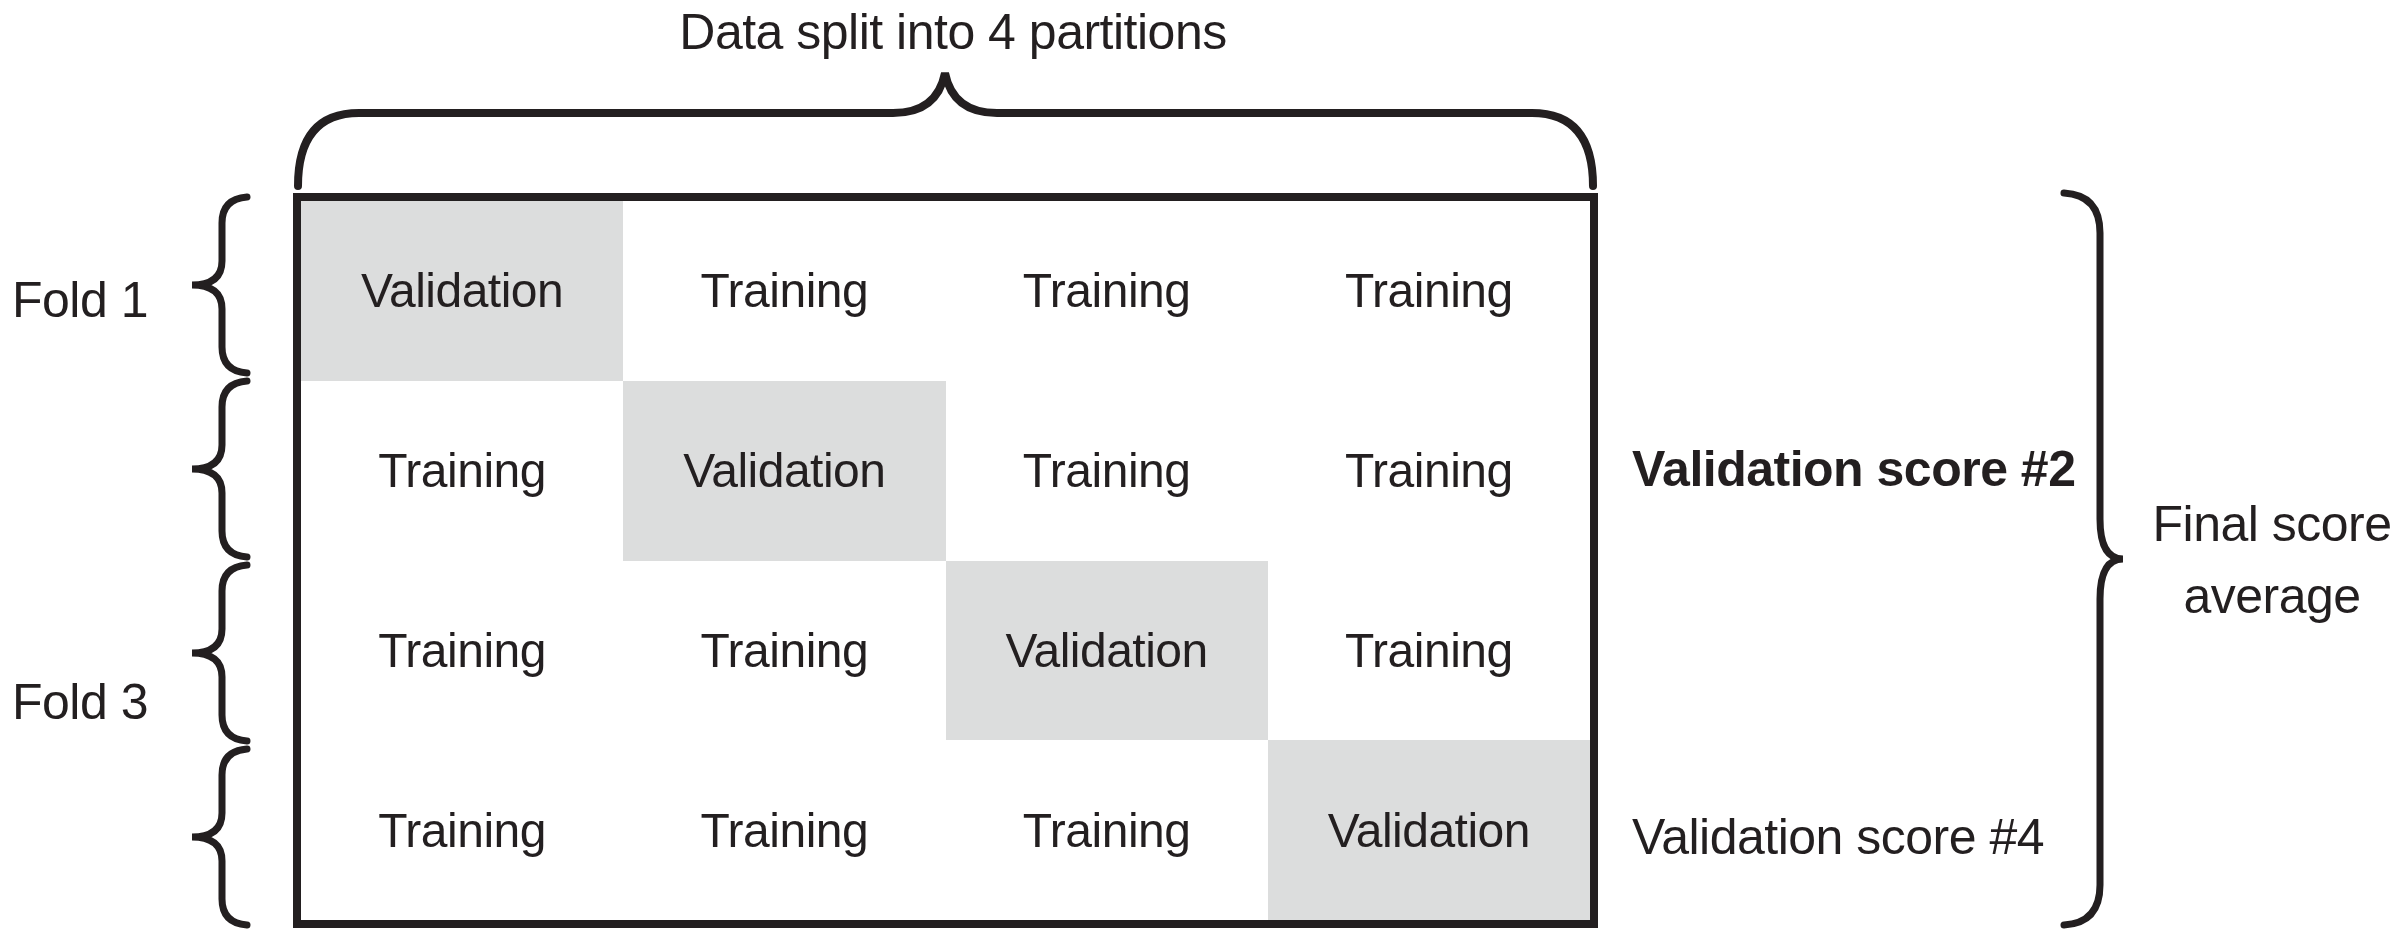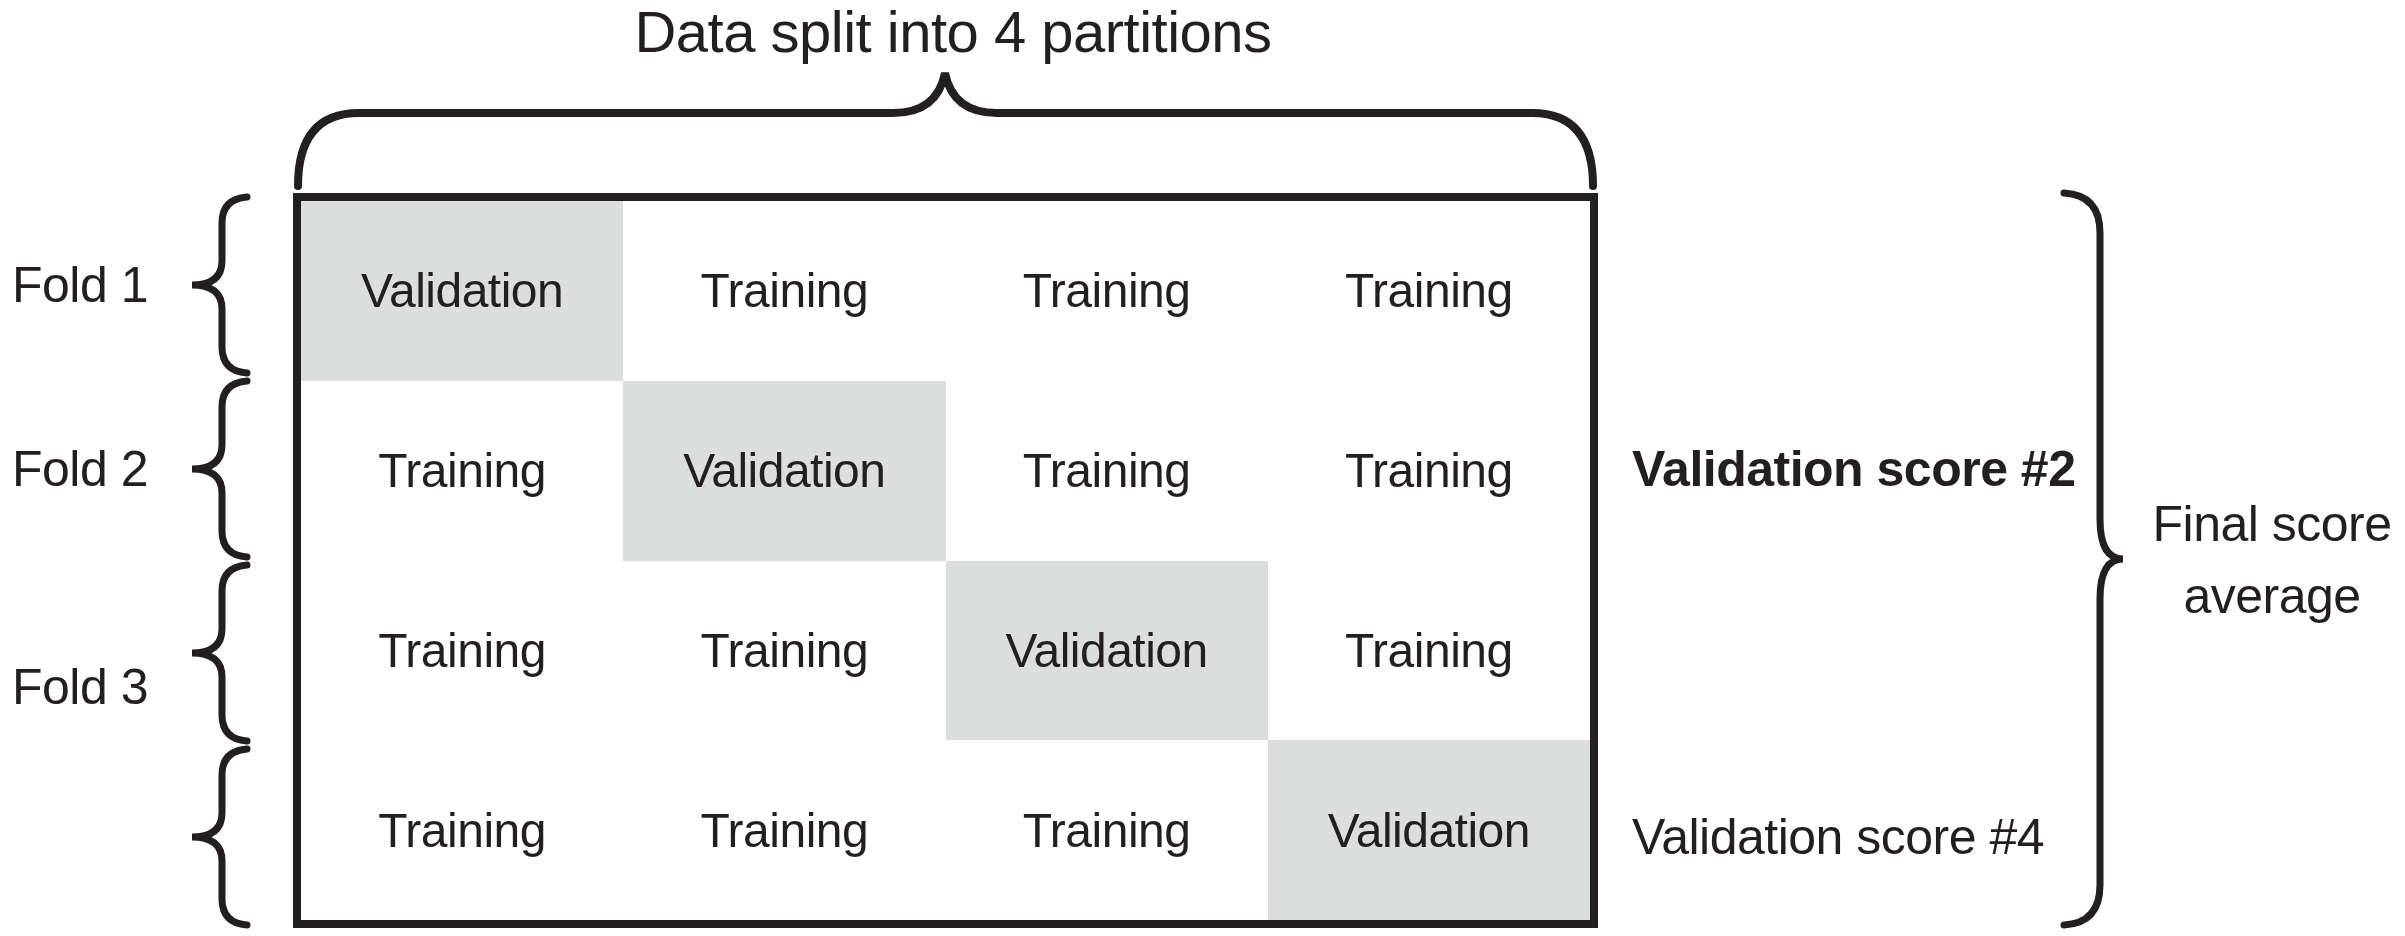--- a/index.html
+++ b/index.html
@@ -17,21 +17,21 @@
     font-family: "Liberation Sans", sans-serif;
     color: var(--ink);
     overflow: hidden;
   }
   .title {
     position: absolute;
     left: 553px; top: 0px;
     width: 800px; height: 64px;
     line-height: 64px;
     text-align: center;
-    font-size: 58px;
+    font-size: 50px;
     letter-spacing: -0.5px;
   }
   .brace { position: absolute; color: var(--ink); }
   .brace svg { display: block; width: 100%; height: 100%; }
   .top-brace { left: 293px; top: 66px; width: 1305px; height: 124px; }
 
   .grid {
     position: absolute;
     left: 293px; top: 193px;
     width: 1305px; height: 735px;
@@ -51,20 +51,21 @@
   }
   .cell.validation { background: var(--validation-fill); }
 
   .fold-label {
     position: absolute;
     left: 0px; width: 160px; height: 70px;
     line-height: 70px;
     text-align: center;
     font-size: 50px;
     letter-spacing: -0.5px;
+    margin-top: 15px;
   }
   .fold-label.f1 { top: 250px; }
   .fold-label.f2 { top: 434px; }
   .fold-label.f3 { top: 652px; }
   .fold-label.f4 { top: 802px; }
 
   .fold-brace { left: 185px; width: 68px; height: 184px; }
   .fold-brace.b1 { top: 193px; }
   .fold-brace.b2 { top: 377px; }
   .fold-brace.b3 { top: 561px; }
@@ -103,21 +104,20 @@
 
   <div class="title">Data split into 4 partitions</div>
 
   <div class="brace top-brace">
     <svg viewBox="0 0 1305 124" preserveAspectRatio="none">
       <path d="M 5 120 Q 5 47, 66 47 L 600 47 Q 644 47, 652 7 Q 660 47, 704 47 L 1239 47 Q 1300 47, 1300 120" fill="none" stroke="currentColor" stroke-width="8" stroke-linecap="round"></path>
     </svg>
   </div>
 
   <div class="fold-label f1">Fold 1</div>
-  <div class="fold-label f2">Fold 2</div>
   <div class="fold-label f3">Fold 3</div>
 
   <div class="brace fold-brace b1">
     <svg viewBox="0 0 68 184" preserveAspectRatio="none">
       <path d="M 62 4 Q 37 6, 37 30 L 37 68 Q 37 92, 7 92 Q 37 92, 37 116 L 37 154 Q 37 178, 62 180" fill="none" stroke="currentColor" stroke-width="7" stroke-linecap="round"></path>
     </svg>
   </div>
   <div class="brace fold-brace b2">
     <svg viewBox="0 0 68 184" preserveAspectRatio="none">
       <path d="M 62 4 Q 37 6, 37 30 L 37 68 Q 37 92, 7 92 Q 37 92, 37 116 L 37 154 Q 37 178, 62 180" fill="none" stroke="currentColor" stroke-width="7" stroke-linecap="round"></path>

